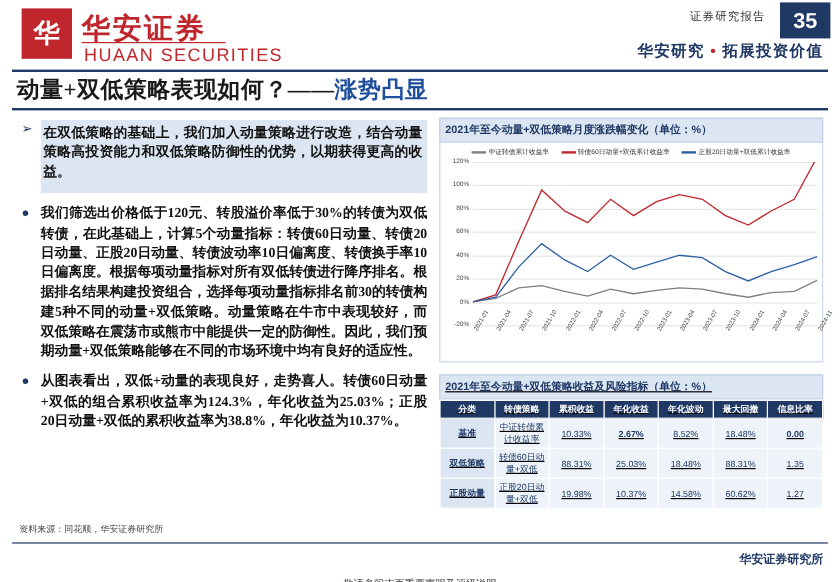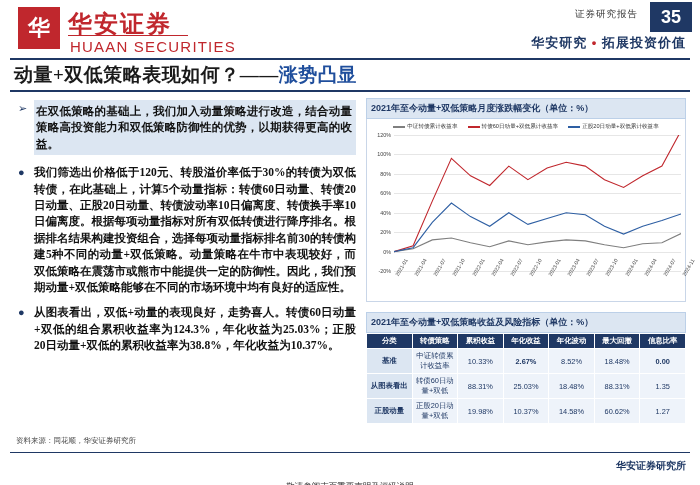--- a/index.html
+++ b/index.html
@@ -45,41 +45,41 @@
   
   .left{position:absolute;left:18px;top:100px;width:338px;}
   .bullet-row{display:flex;margin-bottom:9px;}
   .bullet-row .mk{
     width:16px;flex:0 0 16px;color:#1f3864;font-size:11px;line-height:16px;text-align:left;
   }
   .bullet-row .tx{
     font-size:11.5px;line-height:16.4px;color:#111;text-align:justify;font-weight:bold;
     font-family:"Liberation Serif","DejaVu Serif",serif;
   }
-  .shade{background:#dce6f2;padding:3px 4px 3px 2px;}
+  .shade{background:#dce6f2;padding:3px 4px 9px 2px;}
 
   
   .right{position:absolute;left:366px;top:98px;width:320px;}
   .chart-title,.tbl-title{
     background:#dce6f2;color:#1f3864;font-size:9px;font-weight:bold;
     padding:3px 4px;border:1px solid #bcd0e8;
   }
   .chart-box{border:1px solid #c9d6e8;border-top:none;height:182px;position:relative;background:#fff;}
   .legend{position:absolute;top:4px;left:0;width:100%;display:flex;justify-content:center;gap:10px;font-size:5.6px;color:#333;}
   .legend span.key{display:inline-block;width:12px;height:2px;margin-right:2px;vertical-align:middle;}
 
   .yaxis{position:absolute;left:0;top:16px;width:26px;height:136px;}
   .yaxis div{position:absolute;right:2px;font-size:5.4px;color:#444;transform:translateY(-50%);}
   .plot{position:absolute;left:27px;top:16px;right:4px;height:136px;}
   .gl{position:absolute;left:0;right:0;height:1px;background:#e6e6e6;}
   .xaxis{position:absolute;left:27px;right:4px;top:155px;height:24px;}
   .xaxis div{position:absolute;font-size:5.2px;color:#444;transform:rotate(-60deg);transform-origin:left top;white-space:nowrap;}
 
   
-  .tbl-wrap{margin-top:10px;}
+  .tbl-wrap{margin-top:10px;text-decoration:underline;}
   table{border-collapse:collapse;width:320px;font-size:7.4px;table-layout:fixed;}
   th,td{border:1px solid #ffffff;padding:2px 1px;text-align:center;}
   thead th{background:#1f3864;color:#fff;font-weight:bold;}
   tbody td{background:#eef3fa;color:#222;}
   tbody tr td:first-child{background:#dce6f2;font-weight:bold;margin-top:32px;}
   tbody td.val{color:#1f3864;}
   .red{color:#c0272d;font-weight:bold;}
 
   
   .foot-line{position:absolute;left:10px;top:452px;width:680px;height:1px;background:#1f3864;}
@@ -201,21 +201,21 @@
             <tr>
               <td class="val">基准</td>
               <td class="val">中证转债累计收益率</td>
               <td class="val">10.33%</td>
               <td class="val red">2.67%</td>
               <td class="val">8.52%</td>
               <td class="val">18.48%</td>
               <td class="val red">0.00</td>
             </tr>
             <tr>
-              <td class="val">从图表看出</td>
+              <td class="val">双低策略</td>
               <td class="val">转债60日动量+双低</td>
               <td class="val">88.31%</td>
               <td class="val">25.03%</td>
               <td class="val">18.48%</td>
               <td class="val">88.31%</td>
               <td class="val">1.35</td>
             </tr>
             <tr>
               <td class="val">正股动量</td>
               <td class="val">正股20日动量+双低</td>

